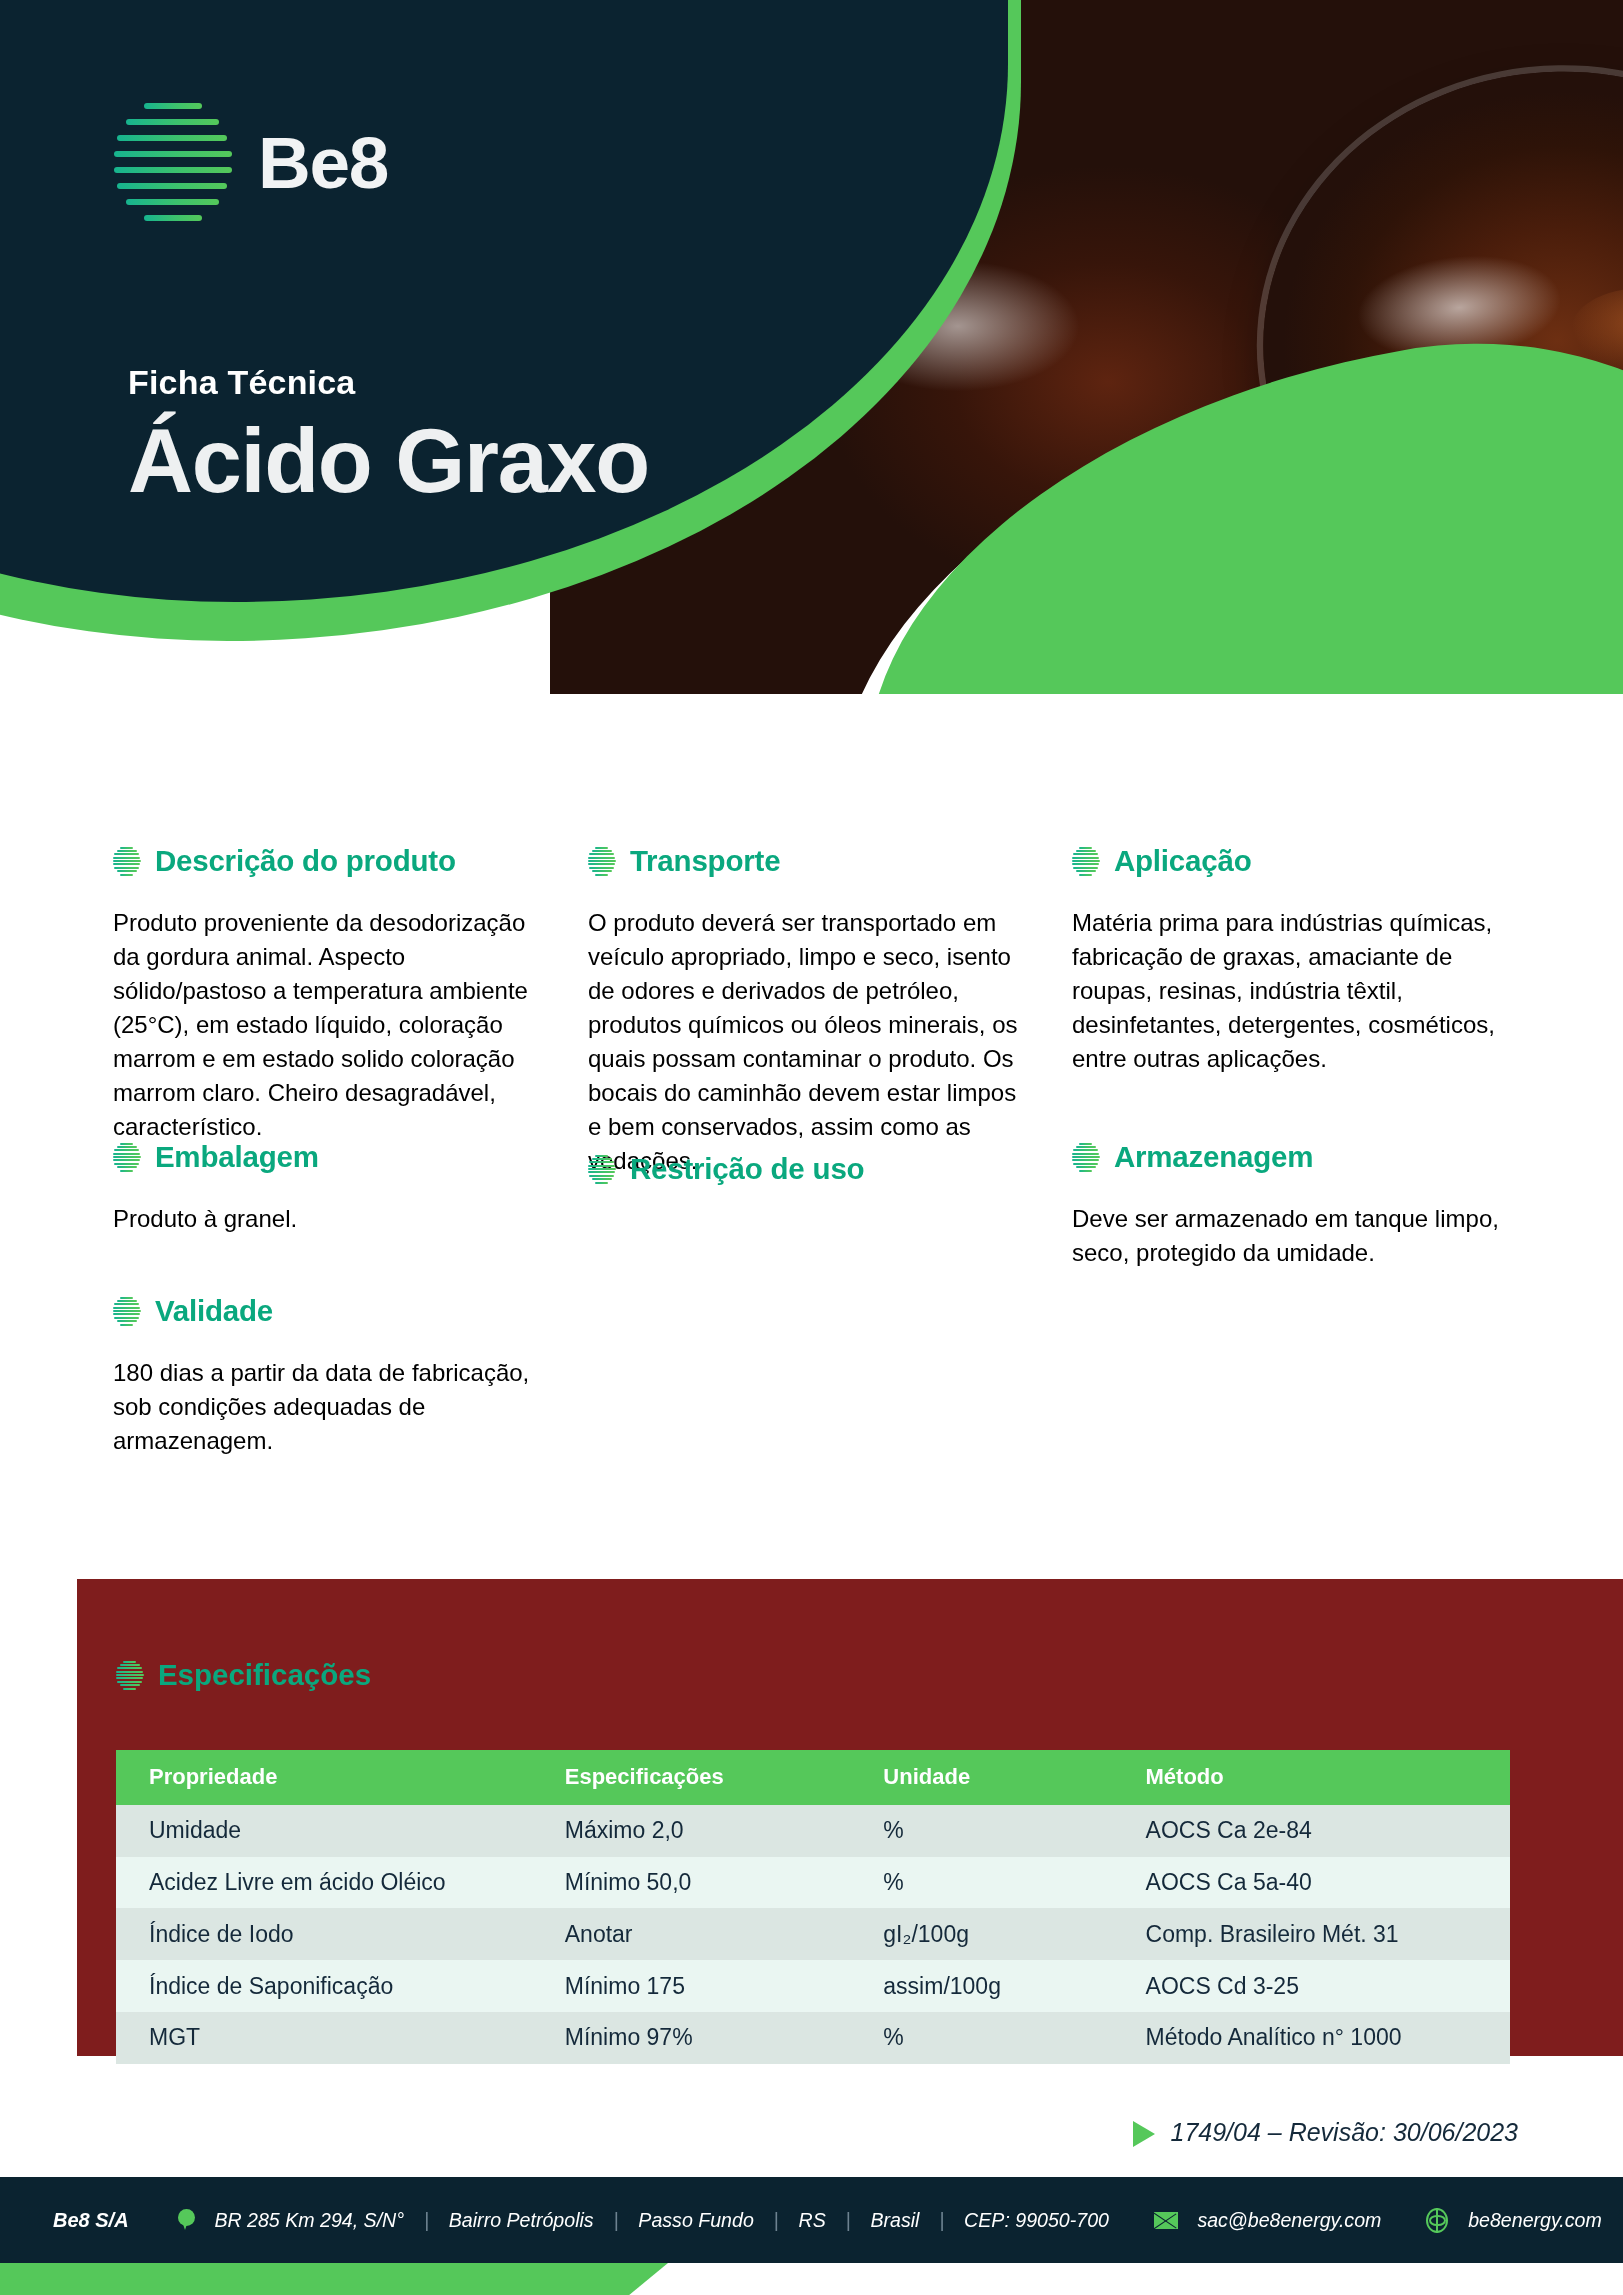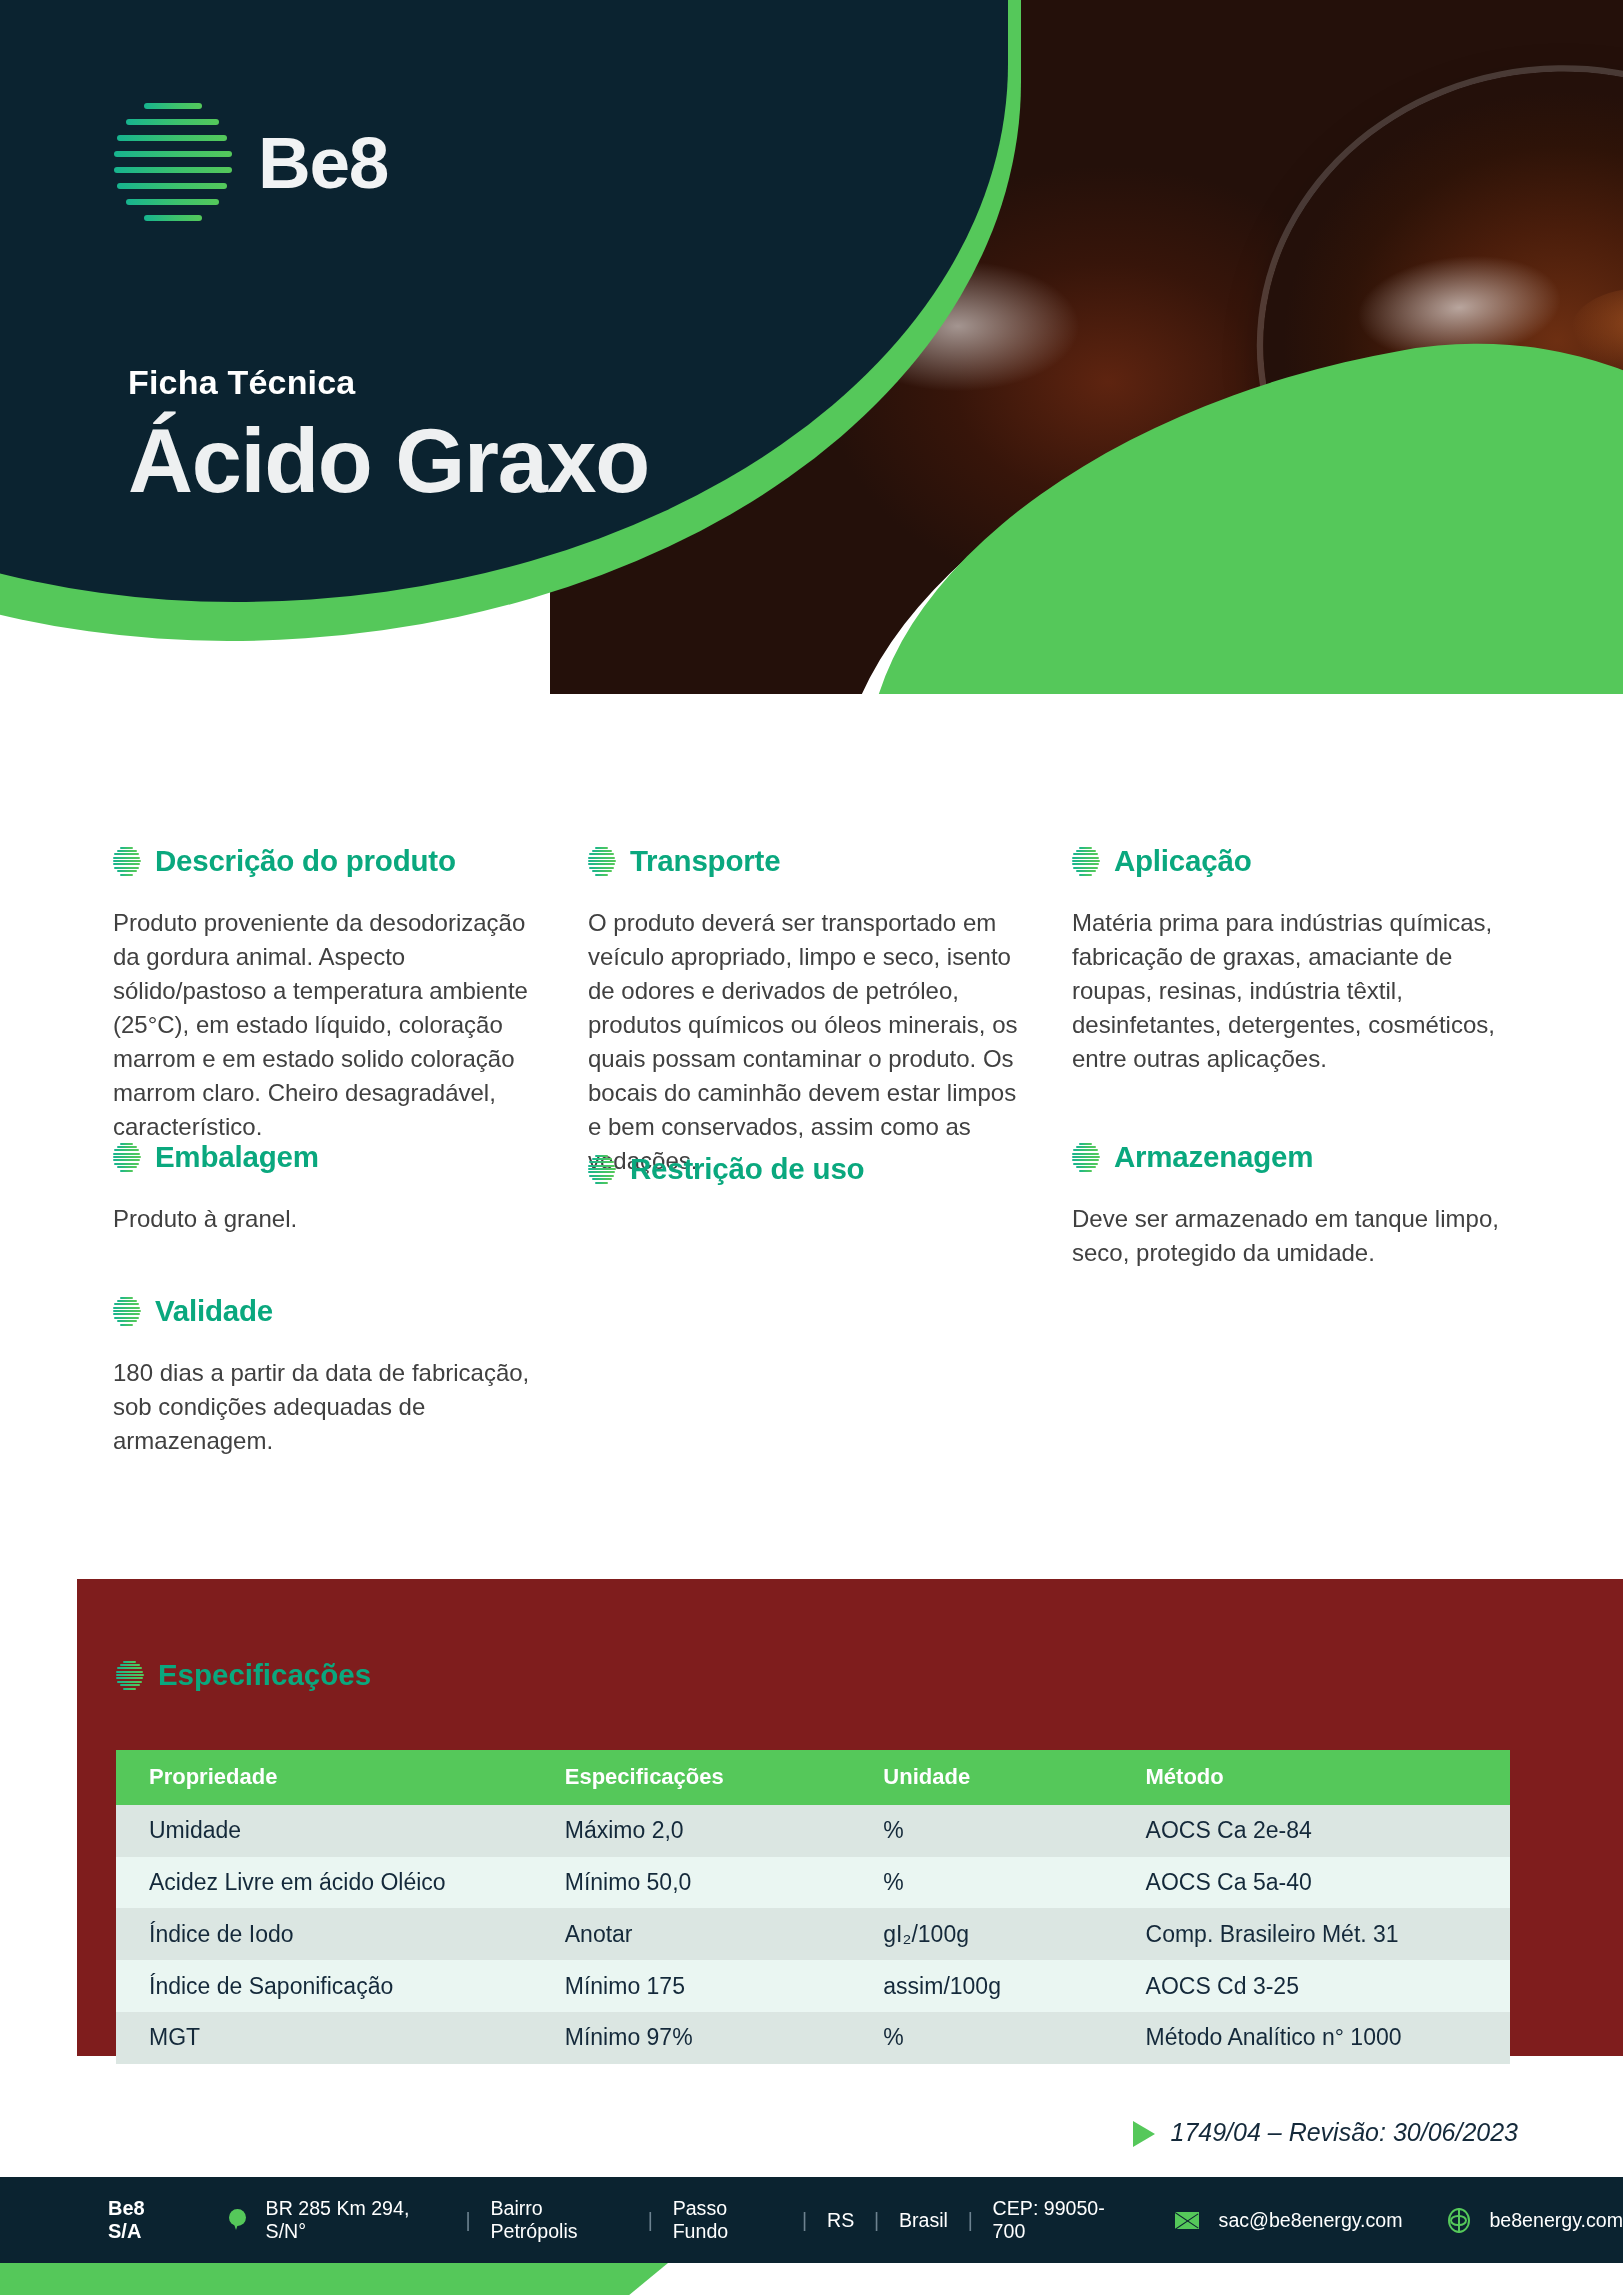--- a/index.html
+++ b/index.html
@@ -53,21 +53,21 @@
   .sec-icon{position:relative;width:27.5px;height:30px;flex:0 0 27.5px;}
   .sec-icon i{position:absolute;display:block;height:2px;border-radius:2px;
     background:linear-gradient(90deg,#17b48f 0%,#3cc26d 55%,#55c85a 100%);}
 
   
   .content{position:absolute;left:0;top:844px;width:1623px;}
   .grid{position:relative;margin:0 113px;}
   .sec{position:absolute;}
   .sec-head{display:flex;align-items:center;gap:14.4px;margin-bottom:27.5px;}
   .sec-title{font-size:29.5px;font-weight:700;color:#0aa87e;letter-spacing:-0.2px;}
-  .sec-body{font-size:24px;line-height:1.42;color:#404040;}
+  .sec-body{font-size:24px;line-height:1.42;color:#000000;}
 
   
   .spec-panel{position:absolute;left:77px;top:1579px;width:1610px;height:477px;background:#7f1d1d;}
   .spec-head{display:flex;align-items:center;gap:14.4px;position:absolute;left:39px;top:79px;}
   .spec-title{font-size:29.5px;font-weight:700;color:#0aa87e;}
 
   table.spec{position:absolute;left:39px;top:171px;width:1394px;border-collapse:collapse;}
   table.spec th{background:#55c85a;color:#fff;font-size:22px;font-weight:700;
     text-align:left;padding:14.4px 0 14.4px 33px;}
   table.spec td{font-size:23px;color:#14293a;padding:12.4px 0 12.4px 33px;}
@@ -77,21 +77,21 @@
 
   
   .revision{position:absolute;right:105px;top:2118px;display:flex;align-items:flex-end;gap:15.7px;}
   .rev-tri{width:0;height:0;border-left:22px solid #55c85a;
     border-top:13.7px solid transparent;border-bottom:13.7px solid transparent;}
   .rev-text{font-size:25px;font-style:italic;color:#14293a;}
 
   
   .footer{position:absolute;left:0;top:2177px;width:1623px;height:86px;background:#0b2330;
     display:flex;align-items:center;}
-  .footer-inner{display:flex;align-items:center;gap:8px;margin-left:108px;color:#ffffff;font-size:19.6px;}
+  .footer-inner{display:flex;align-items:center;gap:8px;margin-left:53px;color:#ffffff;font-size:19.6px;font-style:italic;}
   .brand{font-weight:700;font-size:20px;margin-right:41px;}
   .pin{width:17px;height:22px;margin-right:11.8px;position:relative;flex:0 0 17px;}
   .pin::before{content:"";position:absolute;left:0;top:0;width:17px;height:17px;border-radius:50%;
     background:#55c85a;}
   .pin::after{content:"";position:absolute;left:4.6px;top:11.8px;width:0;height:0;
     border-left:3.9px solid transparent;border-right:3.9px solid transparent;border-top:9.2px solid #55c85a;}
   .sep{margin:0 11.8px;color:#6d8290;}
   .mailicon{width:23.6px;height:17px;margin:0 11.8px 0 37px;background:#55c85a;position:relative;flex:0 0 23.6px;}
   .mailicon::before,.mailicon::after{content:"";position:absolute;left:-0.7px;top:0;width:27.5px;height:1.3px;
     background:#0b2330;transform-origin:left center;}

